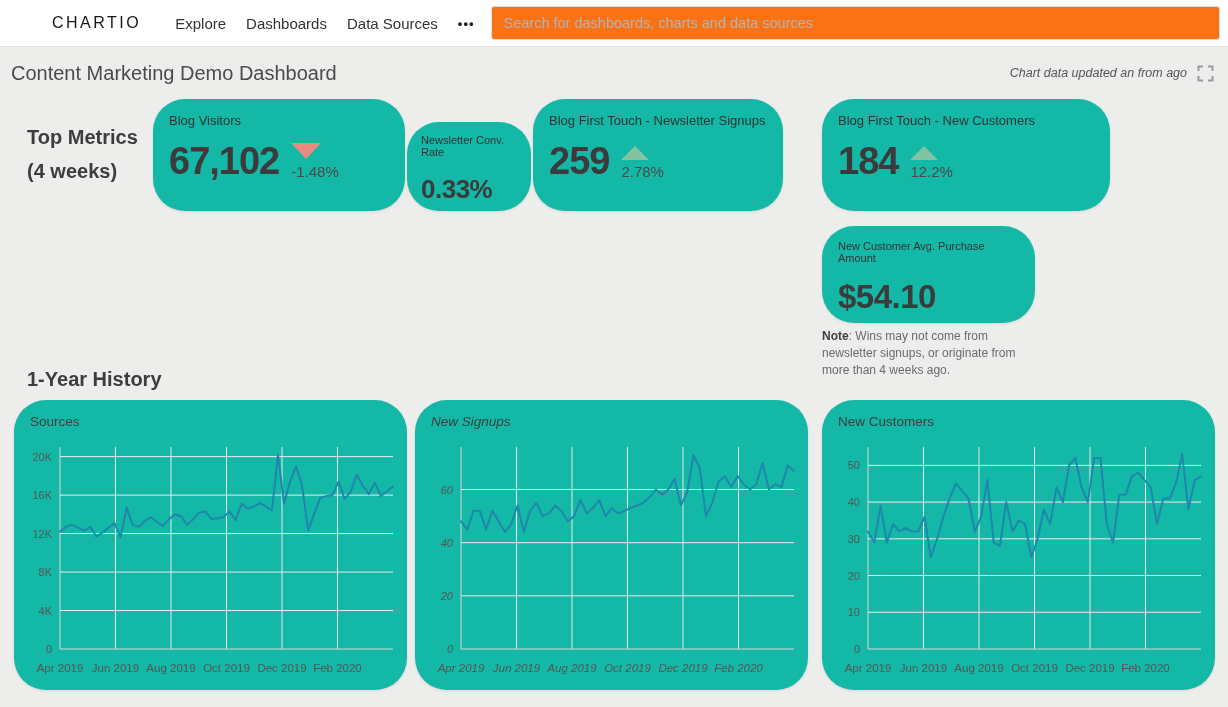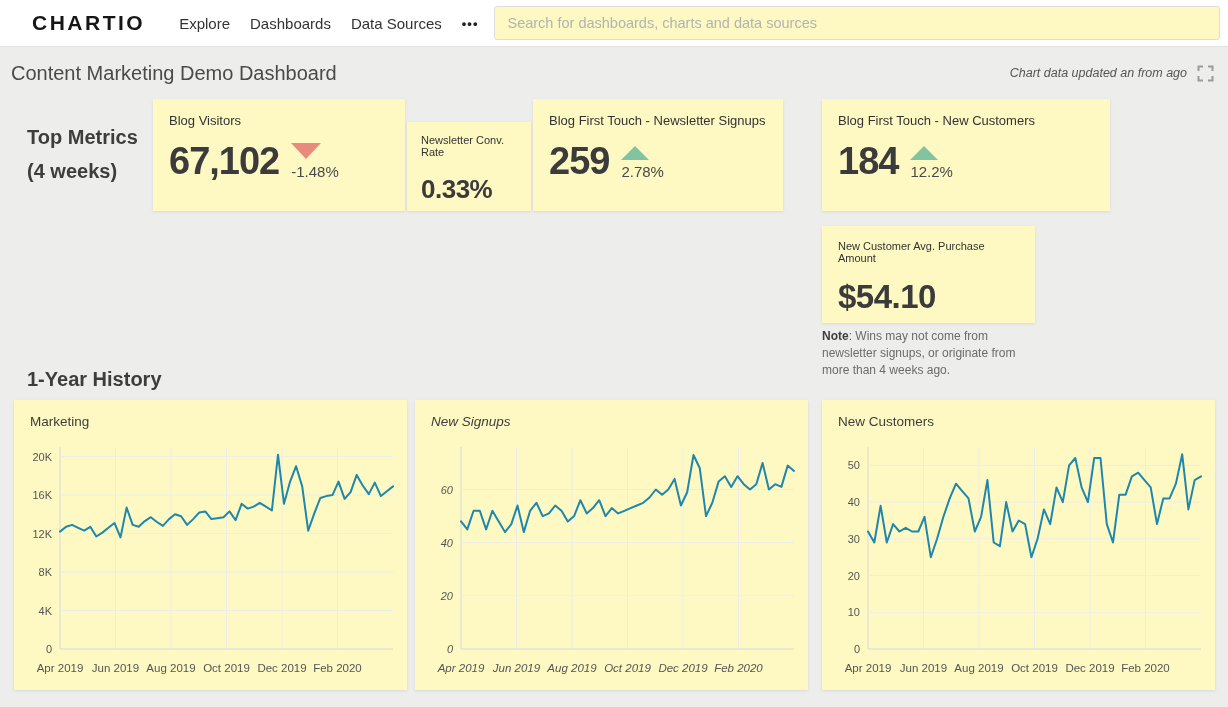--- a/index.html
+++ b/index.html
@@ -12,32 +12,32 @@
   }
   .page { position: relative; width: 1228px; height: 707px; }
 
   
   .topnav {
     position: absolute; left:0; top:0; width:1228px; height:47px;
     background:#fff; border-bottom:1px solid #e2e2e2;
     display:flex; align-items:center; padding:0 8px 0 32px;
   }
   .logo {
-    font-weight: 700; font-size: 21px; letter-spacing: 2.5px;
-    color:#161616; margin-right: 24px; cursor:pointer; white-space:nowrap;
+    font-weight: 400; font-size: 16px; letter-spacing: 2.5px;
+    color:#161616; margin-right: 24px; cursor:pointer; white-space:nowrap;margin-left:20px;
   }
   .nav-item {
     font-size: 15px; color:#333; padding: 0 10px; cursor:pointer; white-space:nowrap;
   }
   .nav-more { font-size:13px; font-weight:bold; color:#222; letter-spacing:1px; padding:0 10px; cursor:pointer; }
   .search-wrap { flex:1; margin-left:6px; }
   .search-input {
     width:100%; height:30px; border:1px solid #ddd; border-radius:3px;
     font-size:14.5px; padding:16px 12px; color:#444; outline:none;
-    font-family:"Liberation Sans", sans-serif; background:#fef9c3;
+    font-family:"Liberation Sans", sans-serif; background:#f97316;
   }
   .search-input::placeholder { color:#b3b3b3; }
 
   
   .title-bar {
     position:absolute; left:0; top:48px; width:1228px; height:50px;
     display:flex; align-items:center; padding:0 14px 0 11px;
   }
   .dash-title { font-size:20px; font-weight:400; color:#4a4a4a; }
   .title-right { margin-left:auto; display:flex; align-items:center; gap:10px; }
@@ -46,21 +46,21 @@
 
   
   .section-heading {
     position:absolute; font-size:20px; font-weight:bold; color:#3d3d3d; line-height:1.7;
   }
   .h-top-metrics { left:27px; top:120px; }
   .h-history { left:27px; top:362px; }
 
   
   .card {
-    position:absolute; background:#fef9c3; box-shadow:0 1px 3px rgba(0,0,0,.09);
+    position:absolute; background:#14b8a6; box-shadow:0 1px 3px rgba(0,0,0,.09);border-radius:32px;
   }
   .metric-card { padding:14px 16px; }
   .m-label { font-size:13px; color:#333; }
   .m-label-sm { font-size:11px; color:#333; }
   .m-row { display:flex; align-items:flex-end; margin-top:14px; }
   .m-value {
     font-size:38px; font-weight:800; color:#3b3b3b; letter-spacing:-1px; line-height:1;
   }
   .m-value-md { font-size:33px; font-weight:800; color:#3b3b3b; letter-spacing:-0.5px; line-height:1; margin-top:16px; }
   .m-value-sm { font-size:26px; font-weight:800; color:#3b3b3b; letter-spacing:-0.5px; line-height:1; margin-top:18px; }
@@ -170,21 +170,21 @@
   <div class="card metric-card c-purchase">
     <div class="m-label-sm">New Customer Avg. Purchase Amount</div>
     <div class="m-value-md">$54.10</div>
   </div>
 
   <div class="note">
     <b>Note</b><span>: Wins may not come from newsletter signups, or originate from more than 4 weeks ago.</span>
   </div>
 
   <div class="card chart-card cc-1">
-    <div class="chart-title">Marketing</div>
+    <div class="chart-title">Sources</div>
     <svg class="chart-svg" width="393" height="248" viewBox="0 0 393 248">
         <line x1="46" y1="14" x2="46" y2="216" stroke="#d7d7d7" stroke-width="1"></line>
         <text x="46" y="239" text-anchor="middle" fill="#555" font-size="11.5">Apr 2019</text>
         <line x1="101.5111" y1="14" x2="101.5111" y2="216" stroke="#ececec" stroke-width="1"></line>
         <text x="101.5111" y="239" text-anchor="middle" fill="#555" font-size="11.5">Jun 2019</text>
         <line x1="156.9889" y1="14" x2="156.9889" y2="216" stroke="#ececec" stroke-width="1"></line>
         <text x="156.9889" y="239" text-anchor="middle" fill="#555" font-size="11.5">Aug 2019</text>
         <line x1="212.5" y1="14" x2="212.5" y2="216" stroke="#ececec" stroke-width="1"></line>
         <text x="212.5" y="239" text-anchor="middle" fill="#555" font-size="11.5">Oct 2019</text>
         <line x1="268.0111" y1="14" x2="268.0111" y2="216" stroke="#ececec" stroke-width="1"></line>

